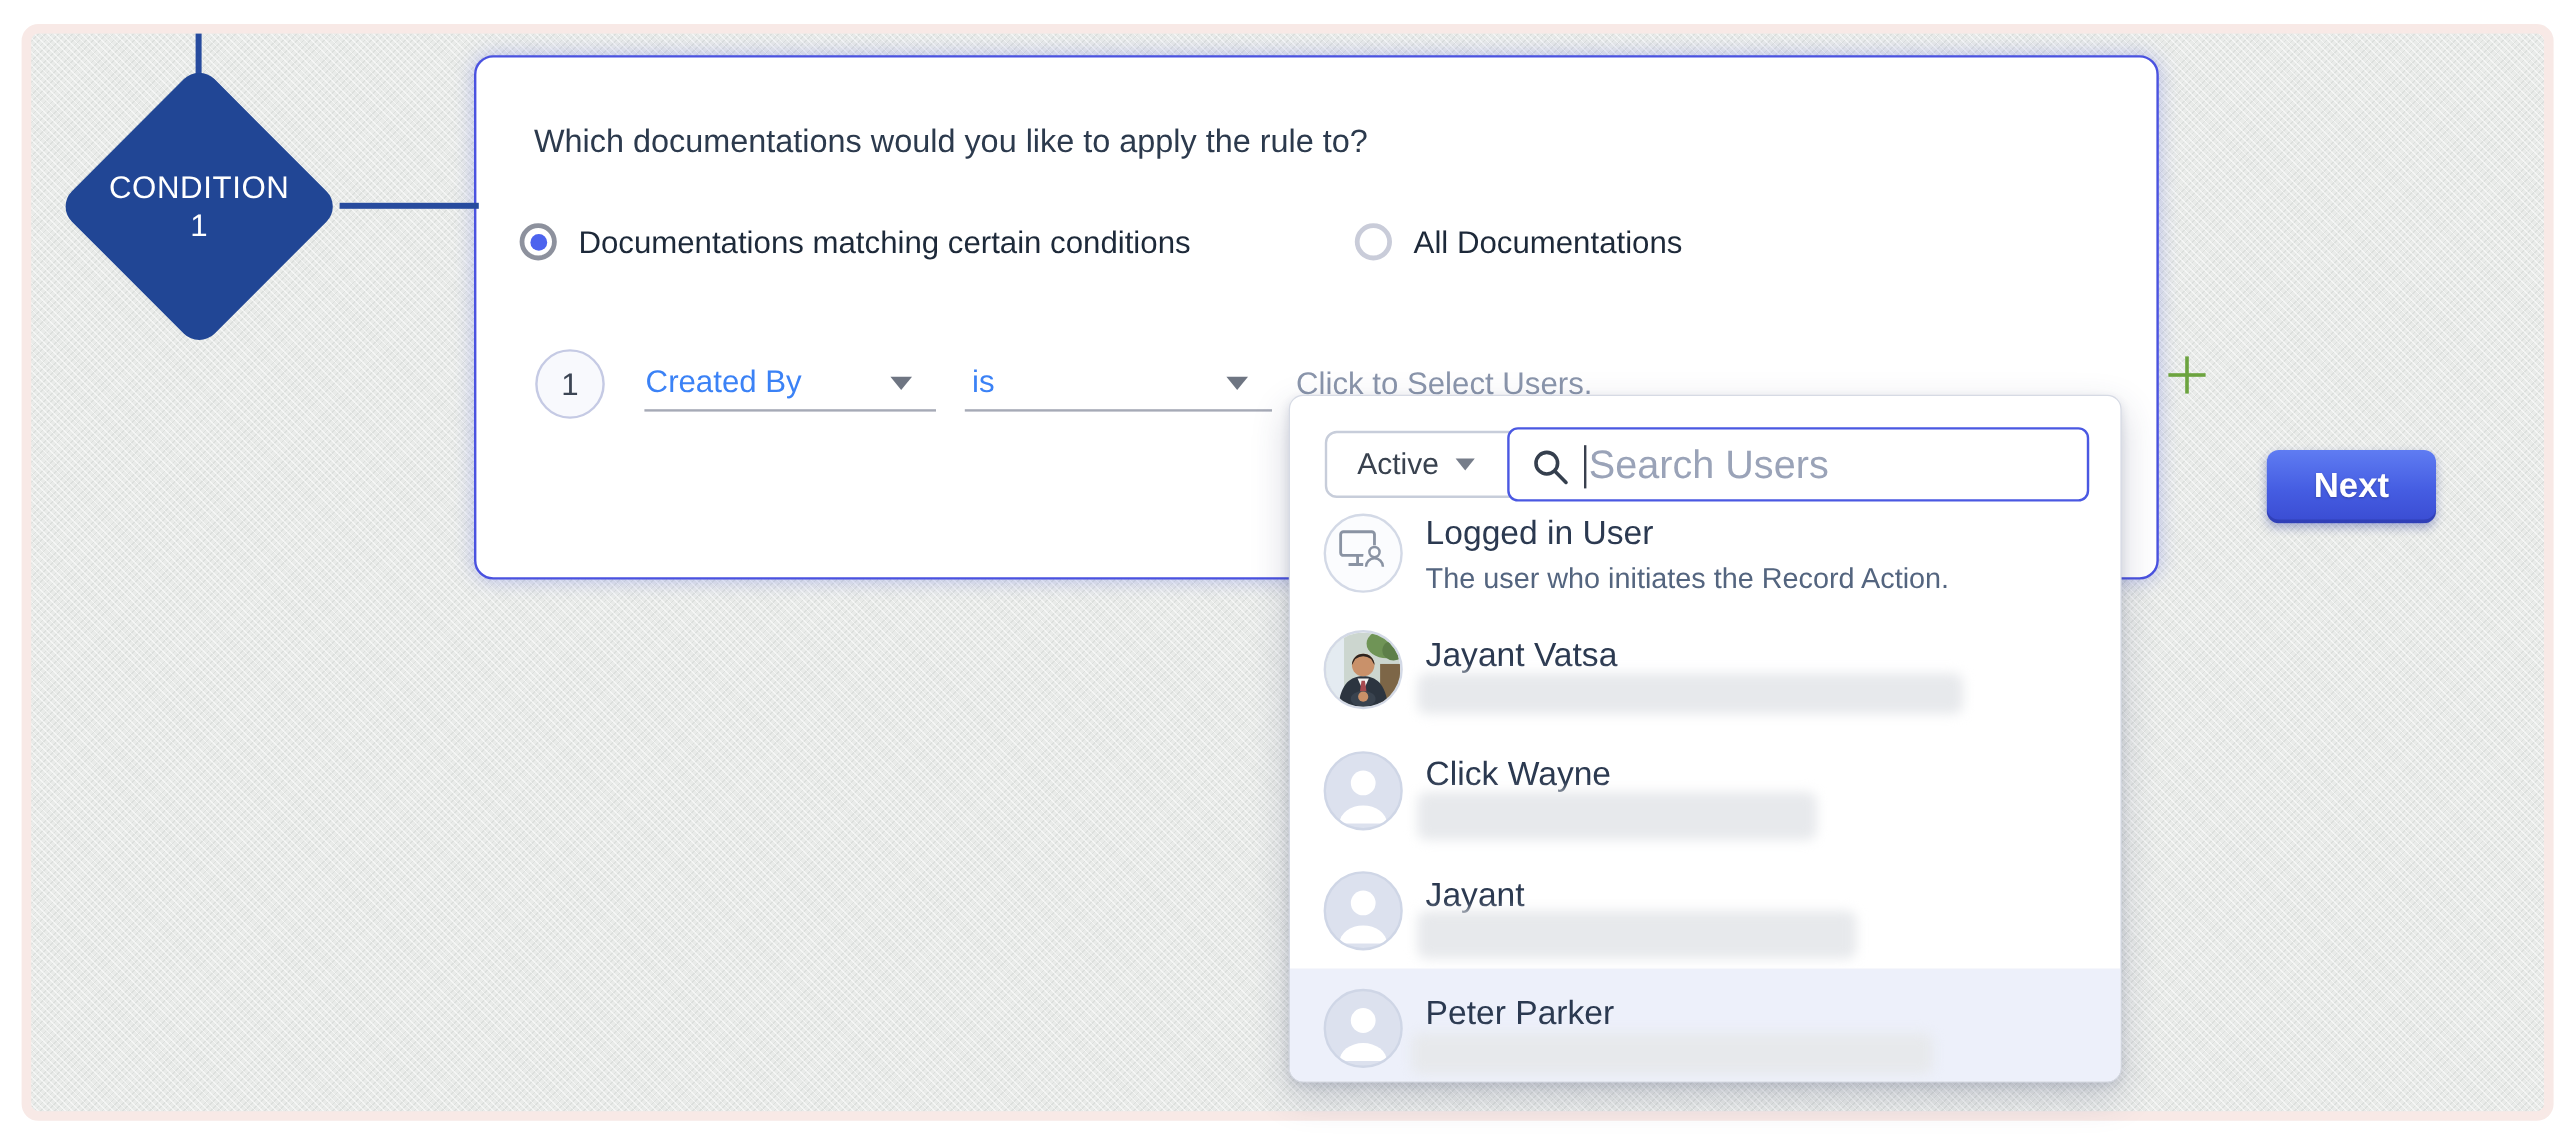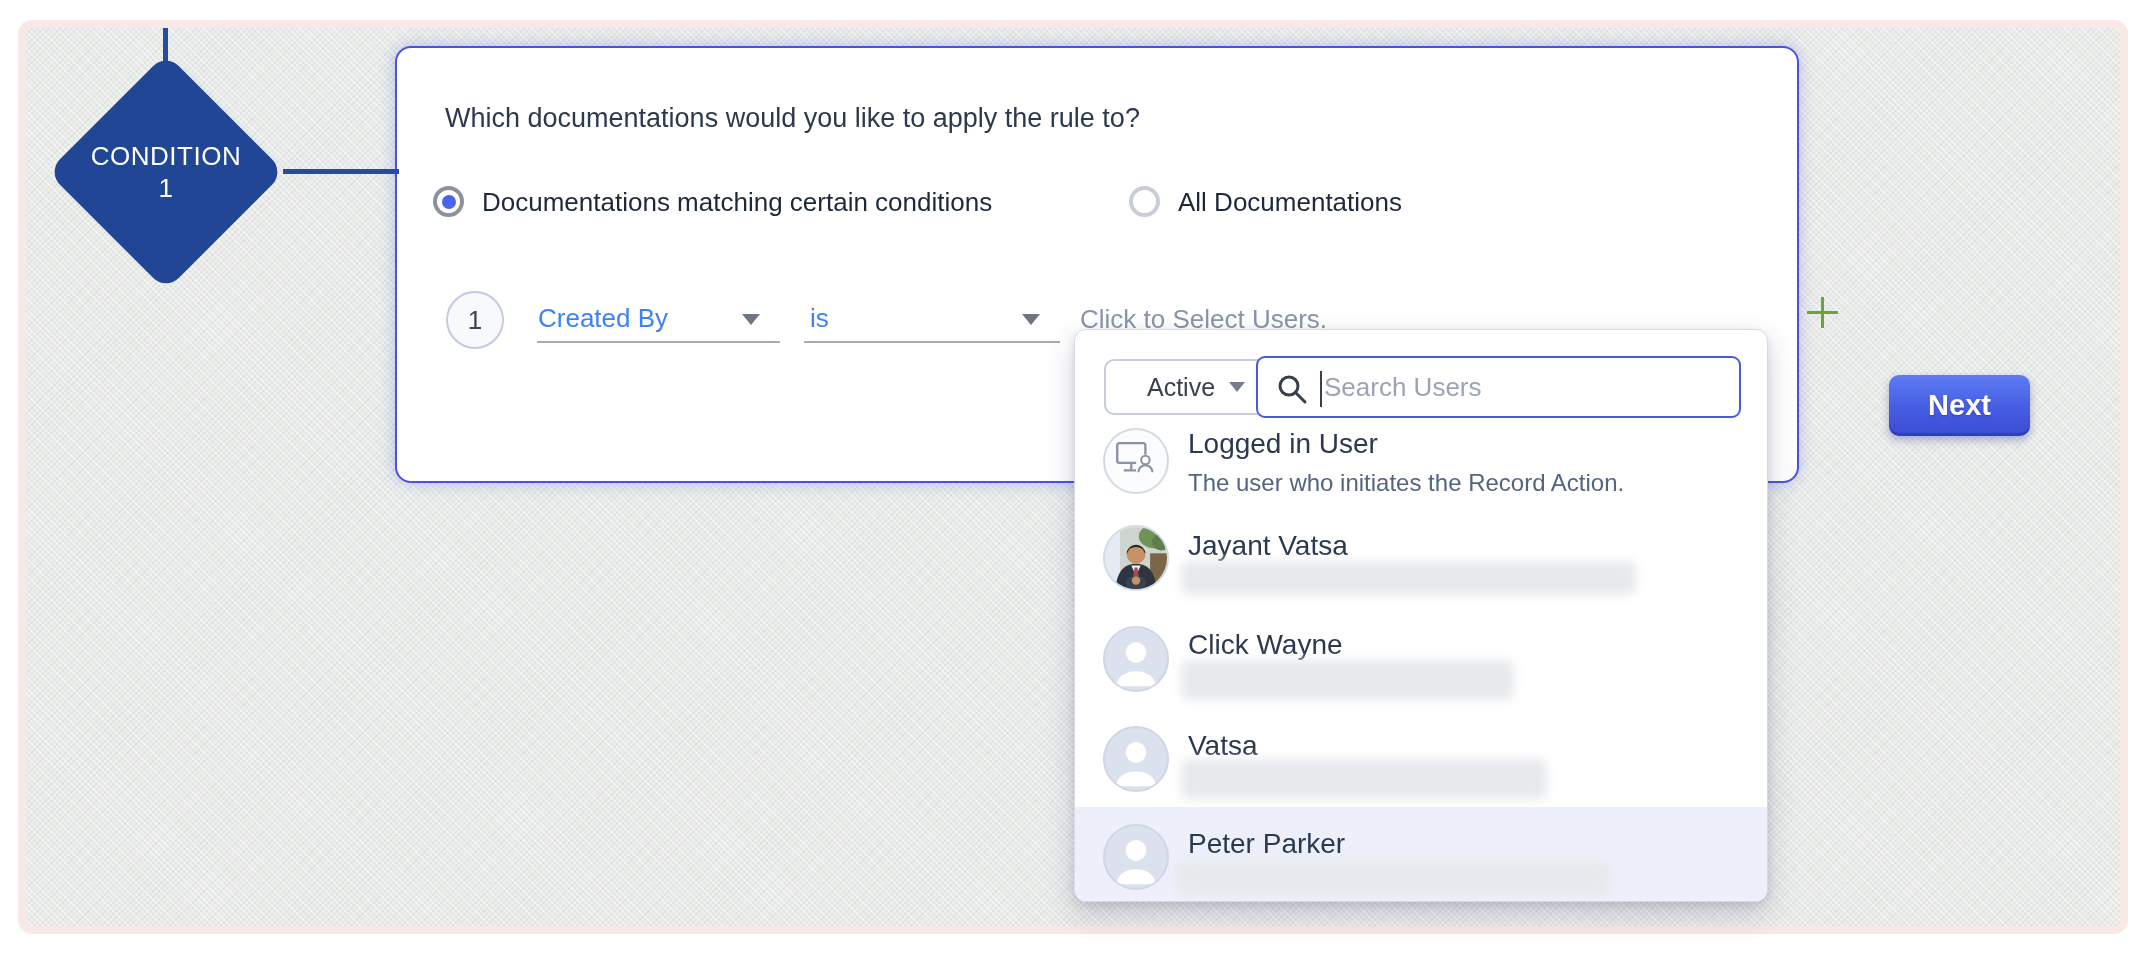--- a/index.html
+++ b/index.html
@@ -82,33 +82,33 @@
   .panel {
     position:absolute; left:1074px; top:329px; width:694px; height:573px;
     background:#ffffff; border:1px solid #d6dae4; border-radius:12px;
     box-shadow:0 12px 30px rgba(50,60,100,0.22), 0 3px 8px rgba(50,60,100,0.12);
     z-index:10; overflow:hidden;
   }
   .filter-bar {
     position:absolute; left:29px; top:29px; width:637px; height:56px;
     border:2px solid #c7cdda; border-radius:10px; background:#ffffff;
   }
-  .filter-segment { position:absolute; left:29px; top:29px; width:152px; height:56px; display:flex; align-items:center; justify-content:center; gap:14px; cursor:pointer;margin-left:16px; }
+  .filter-segment { position:absolute; left:29px; top:29px; width:152px; height:56px; display:flex; align-items:center; justify-content:center; gap:14px; cursor:pointer; }
   .filter-label { font-size:25px; color:#39424f; }
   .caret-sm { width:0; height:0; border-left:8px solid transparent; border-right:8px solid transparent; border-top:10px solid #767d8a; }
   .search-box {
     position:absolute; left:181px; top:26px; width:485px; height:62px;
     border:2px solid #4a58e2; border-radius:9px; background:#ffffff;
   }
   .search-icon { position:absolute; left:18px; top:15px; width:32px; height:32px; }
   .text-cursor { position:absolute; left:62px; top:13px; width:2px; height:36px; background:#39404e; }
   .search-input {
     position:absolute; left:66px; top:2px; width:410px; height:54px;
     border:none; outline:none; background:transparent;
-    font-family:"Liberation Sans", sans-serif; font-size:26px; color:#222b3a;
+    font-family:"Liberation Sans", sans-serif; font-size:33px; color:#222b3a;
   }
   .search-input::placeholder { color:#9aa3b8; opacity:1; }
 
   .user-row { position:absolute; left:0; width:100%; cursor:pointer; }
   .row1 { top:88px;  height:100px; }
   .row2 { top:188px; height:100px; }
   .row3 { top:288px; height:102px; }
   .row4 { top:390px; height:87px;  }
   .row5 { top:477px; height:96px; background:#edf0fa; border-radius:0 0 12px 12px; }
 
@@ -229,21 +229,21 @@
       <div class="redacted red3"></div>
     </div>
 
     <div class="user-row row4">
       <div class="avatar" style="top:6px; border:2px solid #cfd6e6; background:#dce1ee;">
         <svg viewBox="0 0 66 66" width="62" height="62">
           <circle cx="33" cy="26" r="11" fill="#ffffff"></circle>
           <path d="M12,62 a21,16 0 0 1 42,0 Z" fill="#ffffff"></path>
         </svg>
       </div>
-      <div class="user-name" style="top:11px;">Vatsa</div>
+      <div class="user-name" style="top:11px;">Jayant</div>
       <div class="redacted red4"></div>
     </div>
 
     <div class="user-row row5">
       <div class="avatar" style="top:17px; border:2px solid #cfd6e6; background:#dce1ee;">
         <svg viewBox="0 0 66 66" width="62" height="62">
           <circle cx="33" cy="26" r="11" fill="#ffffff"></circle>
           <path d="M12,62 a21,16 0 0 1 42,0 Z" fill="#ffffff"></path>
         </svg>
       </div>

